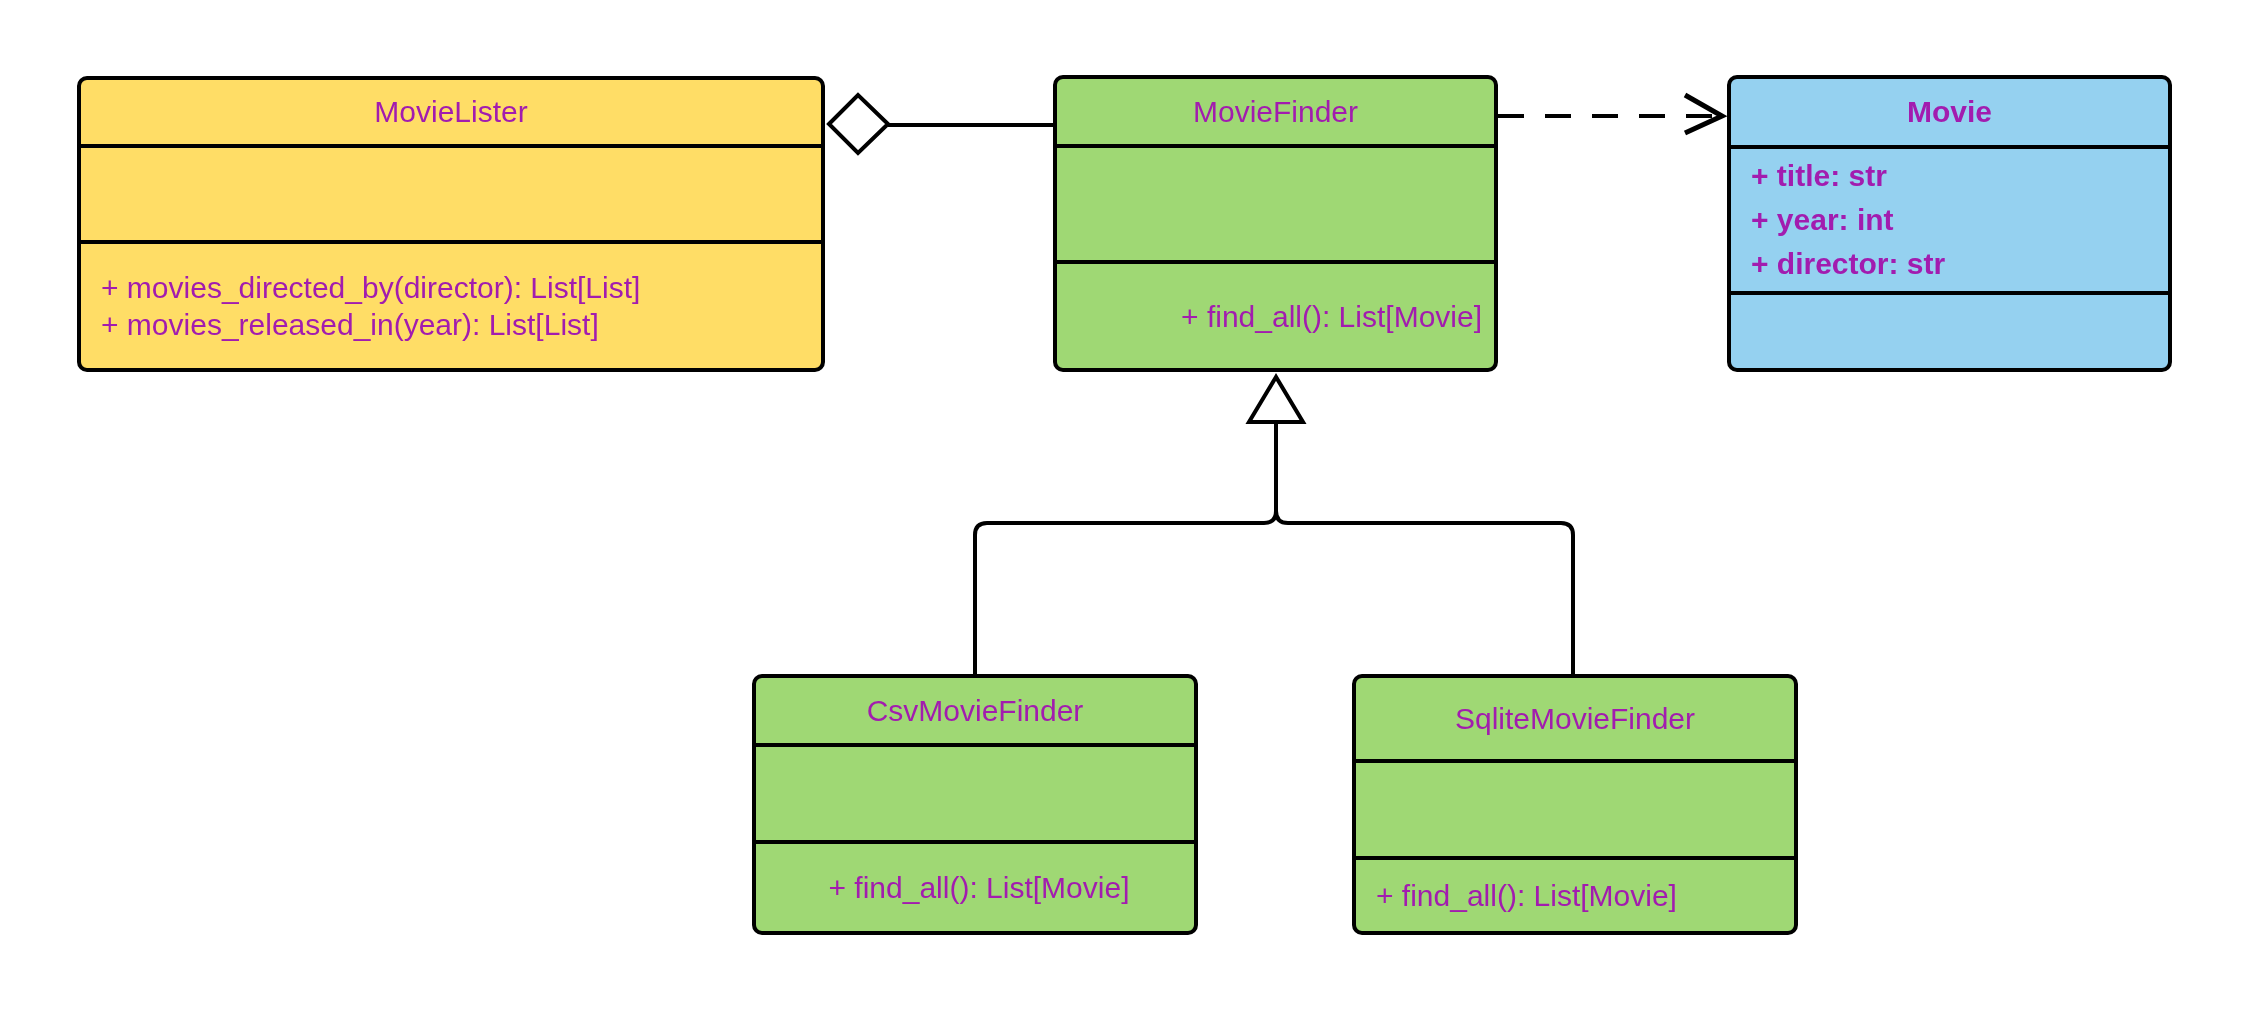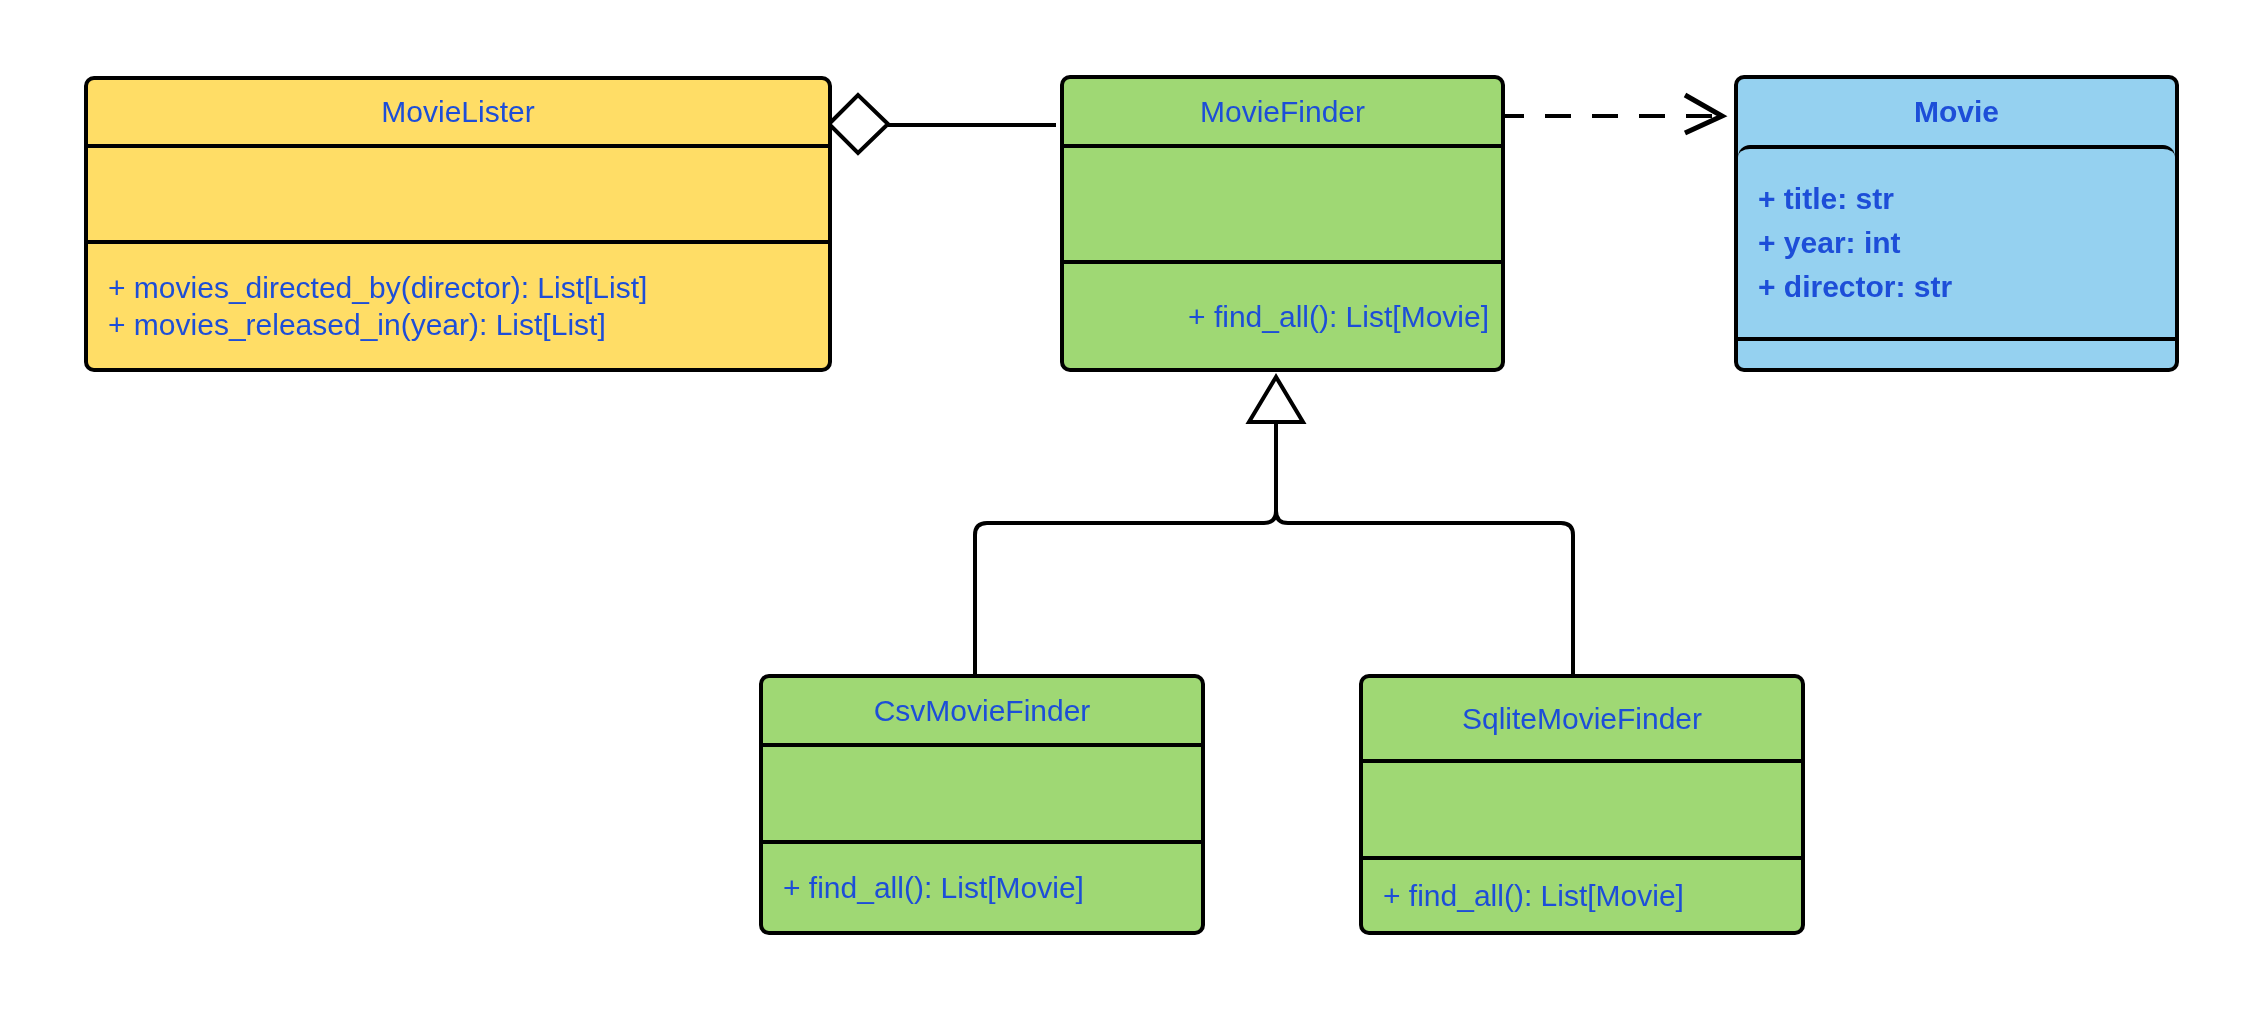--- a/index.html
+++ b/index.html
@@ -12,23 +12,22 @@
   .canvas { position: relative; width: 2250px; height: 1011px; }
   .connectors { position: absolute; left: 0; top: 0; width: 2250px; height: 1011px; }
 
   .uml-class {
     position: absolute;
     box-sizing: border-box;
     border: 4px solid #000;
     border-radius: 10px;
     display: flex;
     flex-direction: column;
-    color: #1d4ed8;
+    color: #a21caf;
     font-size: 30px;
-    margin-left: 7px;
   }
   .c-title {
     display: flex; align-items: center; justify-content: center;
     box-sizing: border-box;
     white-space: nowrap;
   }
   .c-attrs, .c-methods {
     box-sizing: border-box;
     border-top: 4px solid #000;
     display: flex; flex-direction: column; justify-content: center;
@@ -40,21 +39,21 @@
   #movie-lister        { left:   77px; top:  76px; width: 748px; height: 296px; }
   #movie-lister .c-title  { height: 64px; }
   #movie-lister .c-attrs  { height: 96px; }
 
   #movie-finder        { left: 1053px; top:  75px; width: 445px; height: 297px; text-align: right; }
   #movie-finder .c-title  { height: 65px; }
   #movie-finder .c-attrs  { height: 116px; }
 
   #movie               { left: 1727px; top:  75px; width: 445px; height: 297px; }
   #movie .c-title         { height: 66px; }
-  #movie .c-attrs         { height: 192px; border-radius: 12px; }
+  #movie .c-attrs         { height: 146px; }
   #movie .member          { line-height: 44px; }
 
   #csv-movie-finder    { left:  752px; top: 674px; width: 446px; height: 261px; }
   #csv-movie-finder .c-title { height: 65px; }
   #csv-movie-finder .c-attrs { height: 97px; }
 
   #sqlite-movie-finder { left: 1352px; top: 674px; width: 446px; height: 261px; }
   #sqlite-movie-finder .c-title { height: 81px; }
   #sqlite-movie-finder .c-attrs { height: 97px; }
 </style>
@@ -96,21 +95,21 @@
   <div class="uml-class" id="movie" style="background-color: rgb(149, 209, 240); font-weight: bold;">
     <div class="c-title">Movie</div>
     <div class="c-attrs">
       <div class="member">+ title: str</div>
       <div class="member">+ year: int</div>
       <div class="member">+ director: str</div>
     </div>
     <div class="c-methods"></div>
   </div>
 
-  <div class="uml-class" id="csv-movie-finder" style="background-color: rgb(159, 216, 116);">
+  <div class="uml-class" id="csv-movie-finder" style="background-color: rgb(159, 216, 116); text-align: center;">
     <div class="c-title">CsvMovieFinder</div>
     <div class="c-attrs"></div>
     <div class="c-methods">
       <div class="member">+ find_all(): List[Movie]</div>
     </div>
   </div>
 
   <div class="uml-class" id="sqlite-movie-finder" style="background-color: rgb(159, 216, 116);">
     <div class="c-title">SqliteMovieFinder</div>
     <div class="c-attrs"></div>

